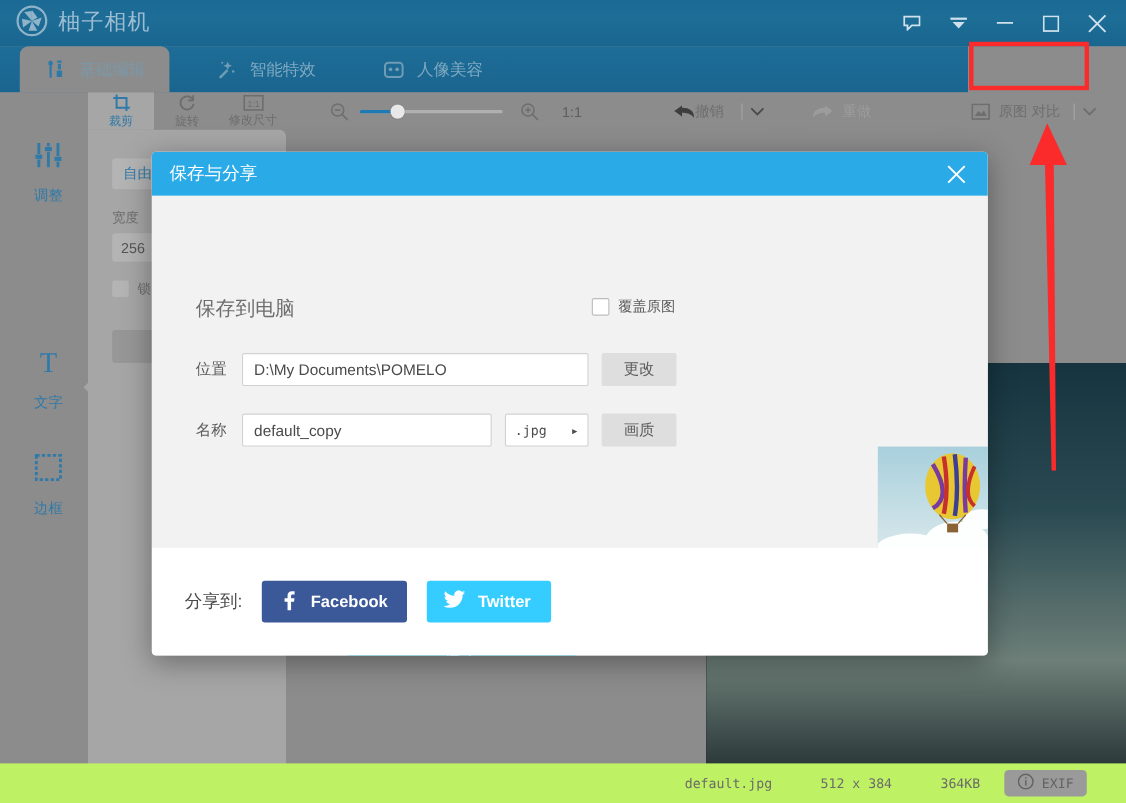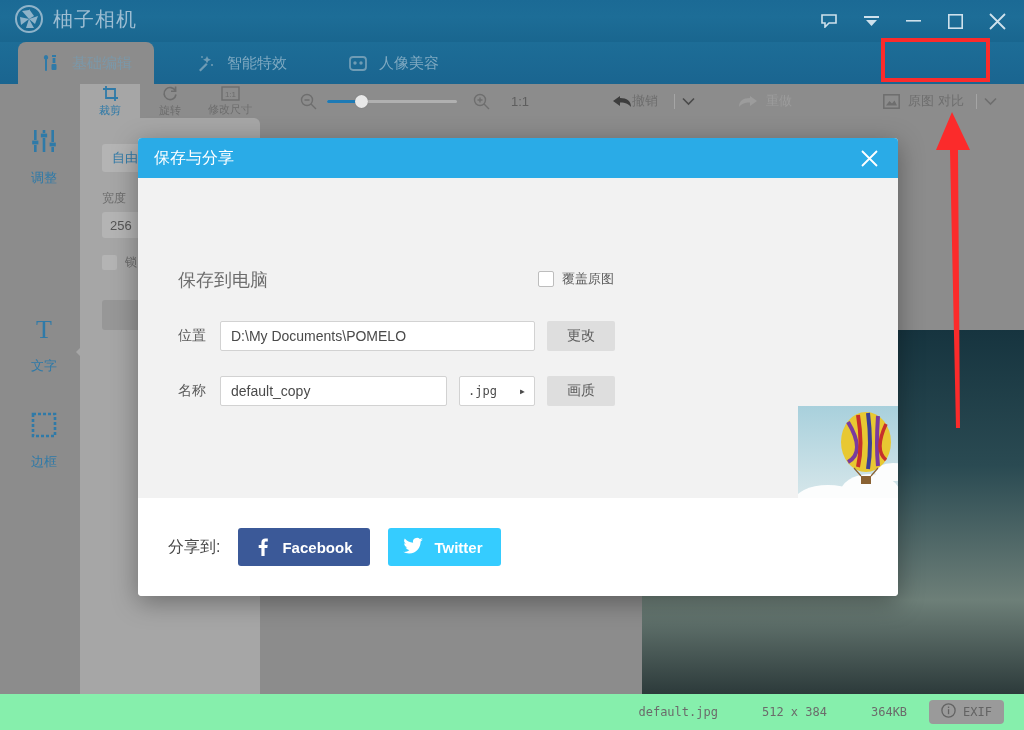--- a/index.html
+++ b/index.html
@@ -22,21 +22,21 @@
 
   .wincontrols { position: absolute; right: 6px; top: 0; height: 42px; display: flex; align-items: center; }
   .winbtn {
     width: 42px; height: 42px; display: flex; align-items: center; justify-content: center;
     color: #cfe1ec; font-size: 15px; cursor: default;
   }
   .winbtn.close { font-size: 19px; }
 
   
   .tabbar {
-    position: absolute; left: 0; top: 42px; width: 1024px; height: 42px;
+    position: absolute; left: 0; top: 42px; width: 880px; height: 42px;
     background: linear-gradient(180deg, #1d6d97 0%, #1a6590 100%);
   }
   .tab {
     position: absolute; top: 0; height: 42px; display: flex; align-items: center;
     gap: 10px; padding: 0 22px; color: #7fa9c1; font-size: 15px;
   }
   .tab.active {
     background: #8c8c8c; color: #7b98a9;
     border-radius: 8px 8px 0 0;
   }
@@ -105,22 +105,22 @@
   .canvas { position: absolute; left: 260px; top: 118px; right: 0; bottom: 36px; background: #8c8c8c; }
   .photo {
     position: absolute; left: 382px; top: 212px; width: 515px; height: 386px;
     overflow: hidden; background: #0e1a20;
   }
   .photo-sky { position: absolute; inset: 0; background: linear-gradient(180deg,#16343f 0%, #2a4a52 35%, #6d7f78 70%, #1d2a2c 100%); }
 
   
   .statusbar {
     position: absolute; left: 0; bottom: 0; width: 1024px; height: 36px;
-    background: #86efac; display: flex; align-items: center; justify-content: flex-end;
-    gap: 0; padding-right: 20px; color: #6b6b6b;
+    background: #bef264; display: flex; align-items: center; justify-content: flex-end;
+    gap: 0; padding-right: 36px; color: #6b6b6b;
     font-family: "DejaVu Sans Mono", "Liberation Mono", monospace; font-size: 12px;
   }
   .st-cell { padding: 0 22px; }
   .exif-chip { display: flex; align-items: center; gap: 7px; background: #9a9a9a; border-radius: 4px;
     height: 24px; padding: 0 12px; color: #636363; }
 
   
   .dlg-shadow { position: absolute; left: 138px; top: 138px; width: 760px; height: 458px;
     border-radius: 4px; box-shadow: 0 6px 26px rgba(0,0,0,0.35); z-index: 40; }
   .dialog {

